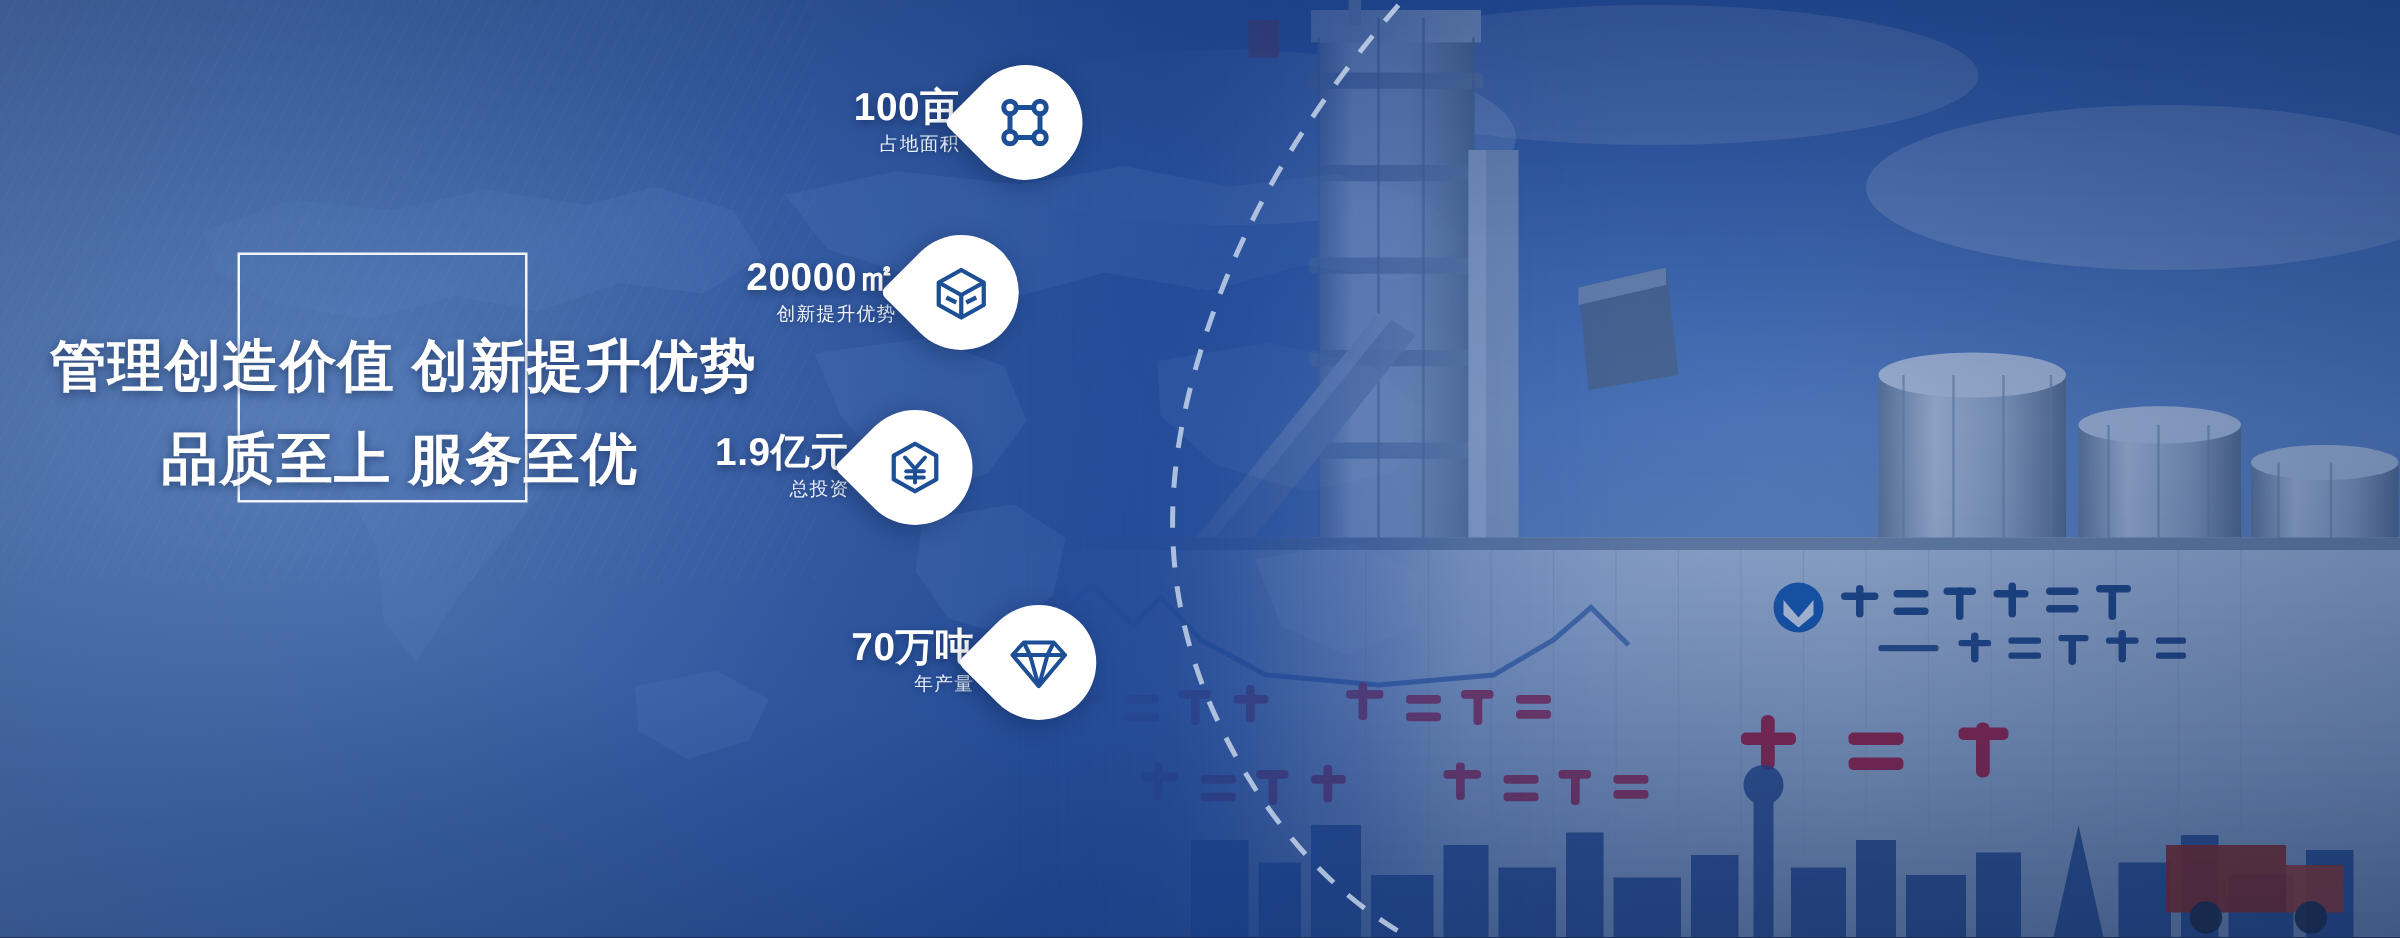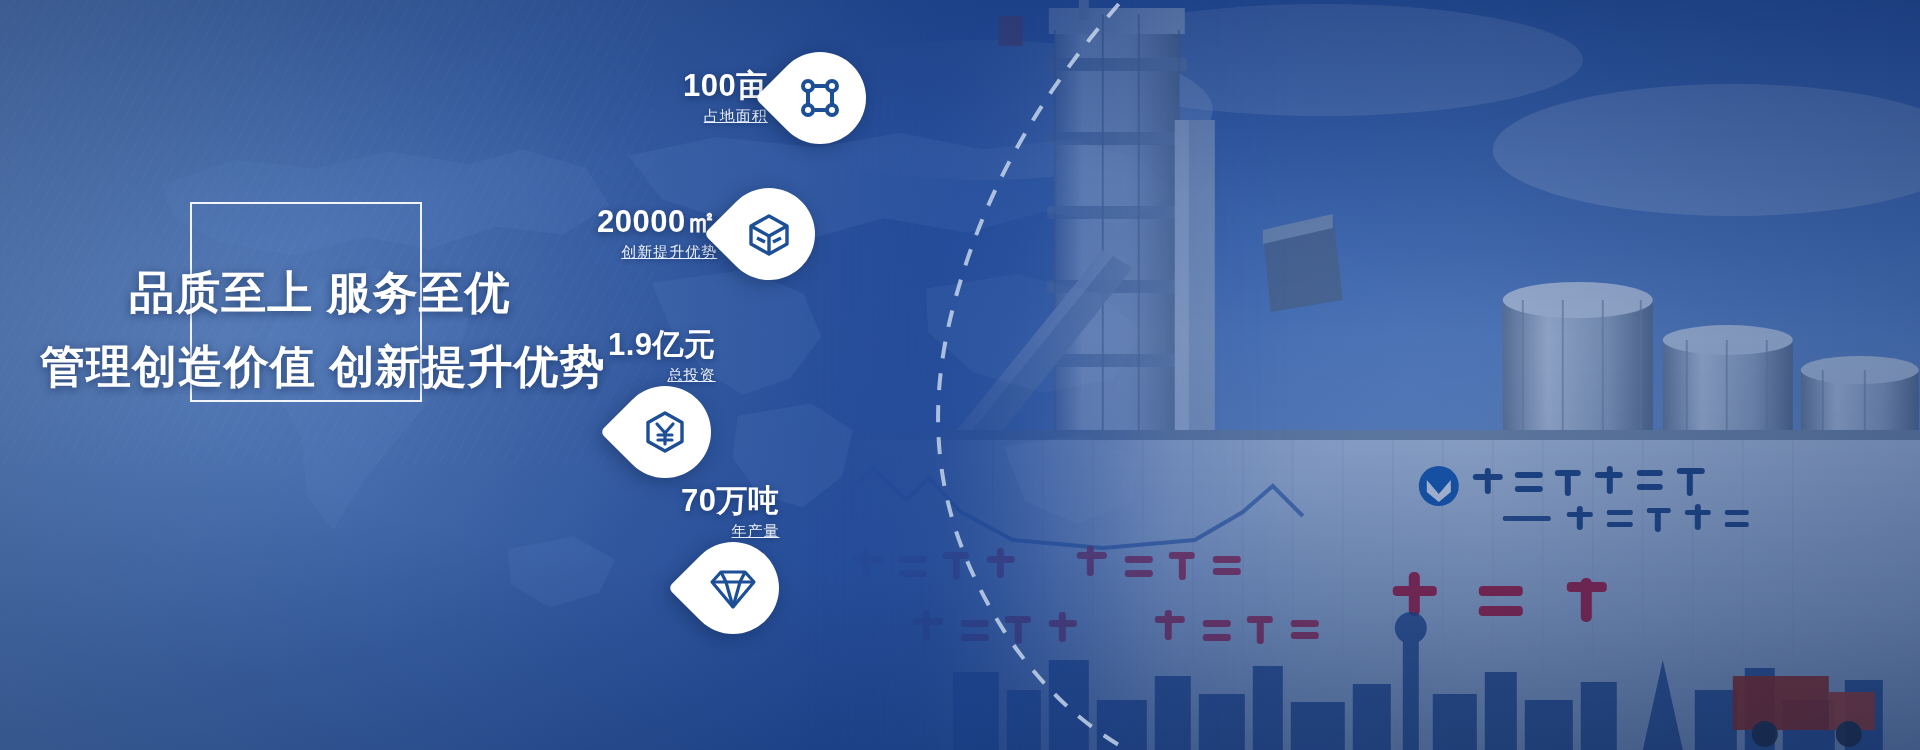--- a/index.html
+++ b/index.html
@@ -40,30 +40,30 @@
 
   
   .path{position:absolute;left:0;top:0;width:100%;height:100%;pointer-events:none;}
 
   
   .stat{position:absolute;display:flex;align-items:center;}
   .stat-text{text-align:right;margin-right:6px;}
   .stat-value{color:#ffffff;font-weight:bold;font-size:31px;line-height:34px;letter-spacing:.5px;
     text-shadow:0 2px 7px rgba(8,28,66,.5);white-space:nowrap;}
   .stat-label{color:#ecf2fb;font-size:15px;line-height:22px;letter-spacing:1px;margin-top:2px;
-    text-shadow:0 1px 5px rgba(8,28,66,.45);white-space:nowrap;text-decoration:underline;}
+    text-shadow:0 1px 5px rgba(8,28,66,.45);white-space:nowrap;}
   .pin{position:relative;width:92px;height:92px;flex:0 0 92px;}
   .pin-shape{position:absolute;inset:0;background:#ffffff;border-radius:50% 50% 50% 6%;
     transform:rotate(45deg);box-shadow:0 5px 18px rgba(6,22,56,.34);}
   .pin-ico{position:absolute;inset:0;display:flex;align-items:center;justify-content:center;}
 
   .s1{left:683px;top:52px;align-items:center;}
   .s2{left:597px;top:188px;}
-  .s3{left:608px;top:328px;flex-direction:column;}
-  .s4{left:681px;top:484px;flex-direction:column;}
+  .s3{left:572px;top:328px;}
+  .s4{left:681px;top:484px;}
 </style>
 </head>
 <body>
 
 <div class="banner">
 
   <div class="bg-base"></div>
   <div class="bg-glow"></div>
   <div class="bg-glow2"></div>
   <div class="bg-streaks"></div>
@@ -298,22 +298,22 @@
 
   <div class="bg-vignette"></div>
 
   <svg class="path" viewBox="0 0 1920 750" preserveAspectRatio="none">
     <path d="M1140 -20 C 1040 90, 985 190, 955 300 C 925 410, 930 520, 1010 640 C 1060 712, 1110 742, 1150 762" fill="none" stroke="#cddcef" stroke-width="4" stroke-dasharray="17 15" opacity=".80"></path>
   </svg>
 
   <div class="headline">
     <div class="frame"></div>
     <div class="hl-lines">
+      <div class="hl-line hl-1">管理创造价值  创新提升优势</div>
       <div class="hl-line hl-2">品质至上  服务至优</div>
-      <div class="hl-line hl-1">管理创造价值  创新提升优势</div>
     </div>
   </div>
 
   <div class="stat s1">
     <div class="stat-text">
       <div class="stat-value">100亩</div>
       <div class="stat-label">占地面积</div>
     </div>
     <div class="pin">
       <div class="pin-shape"></div>

